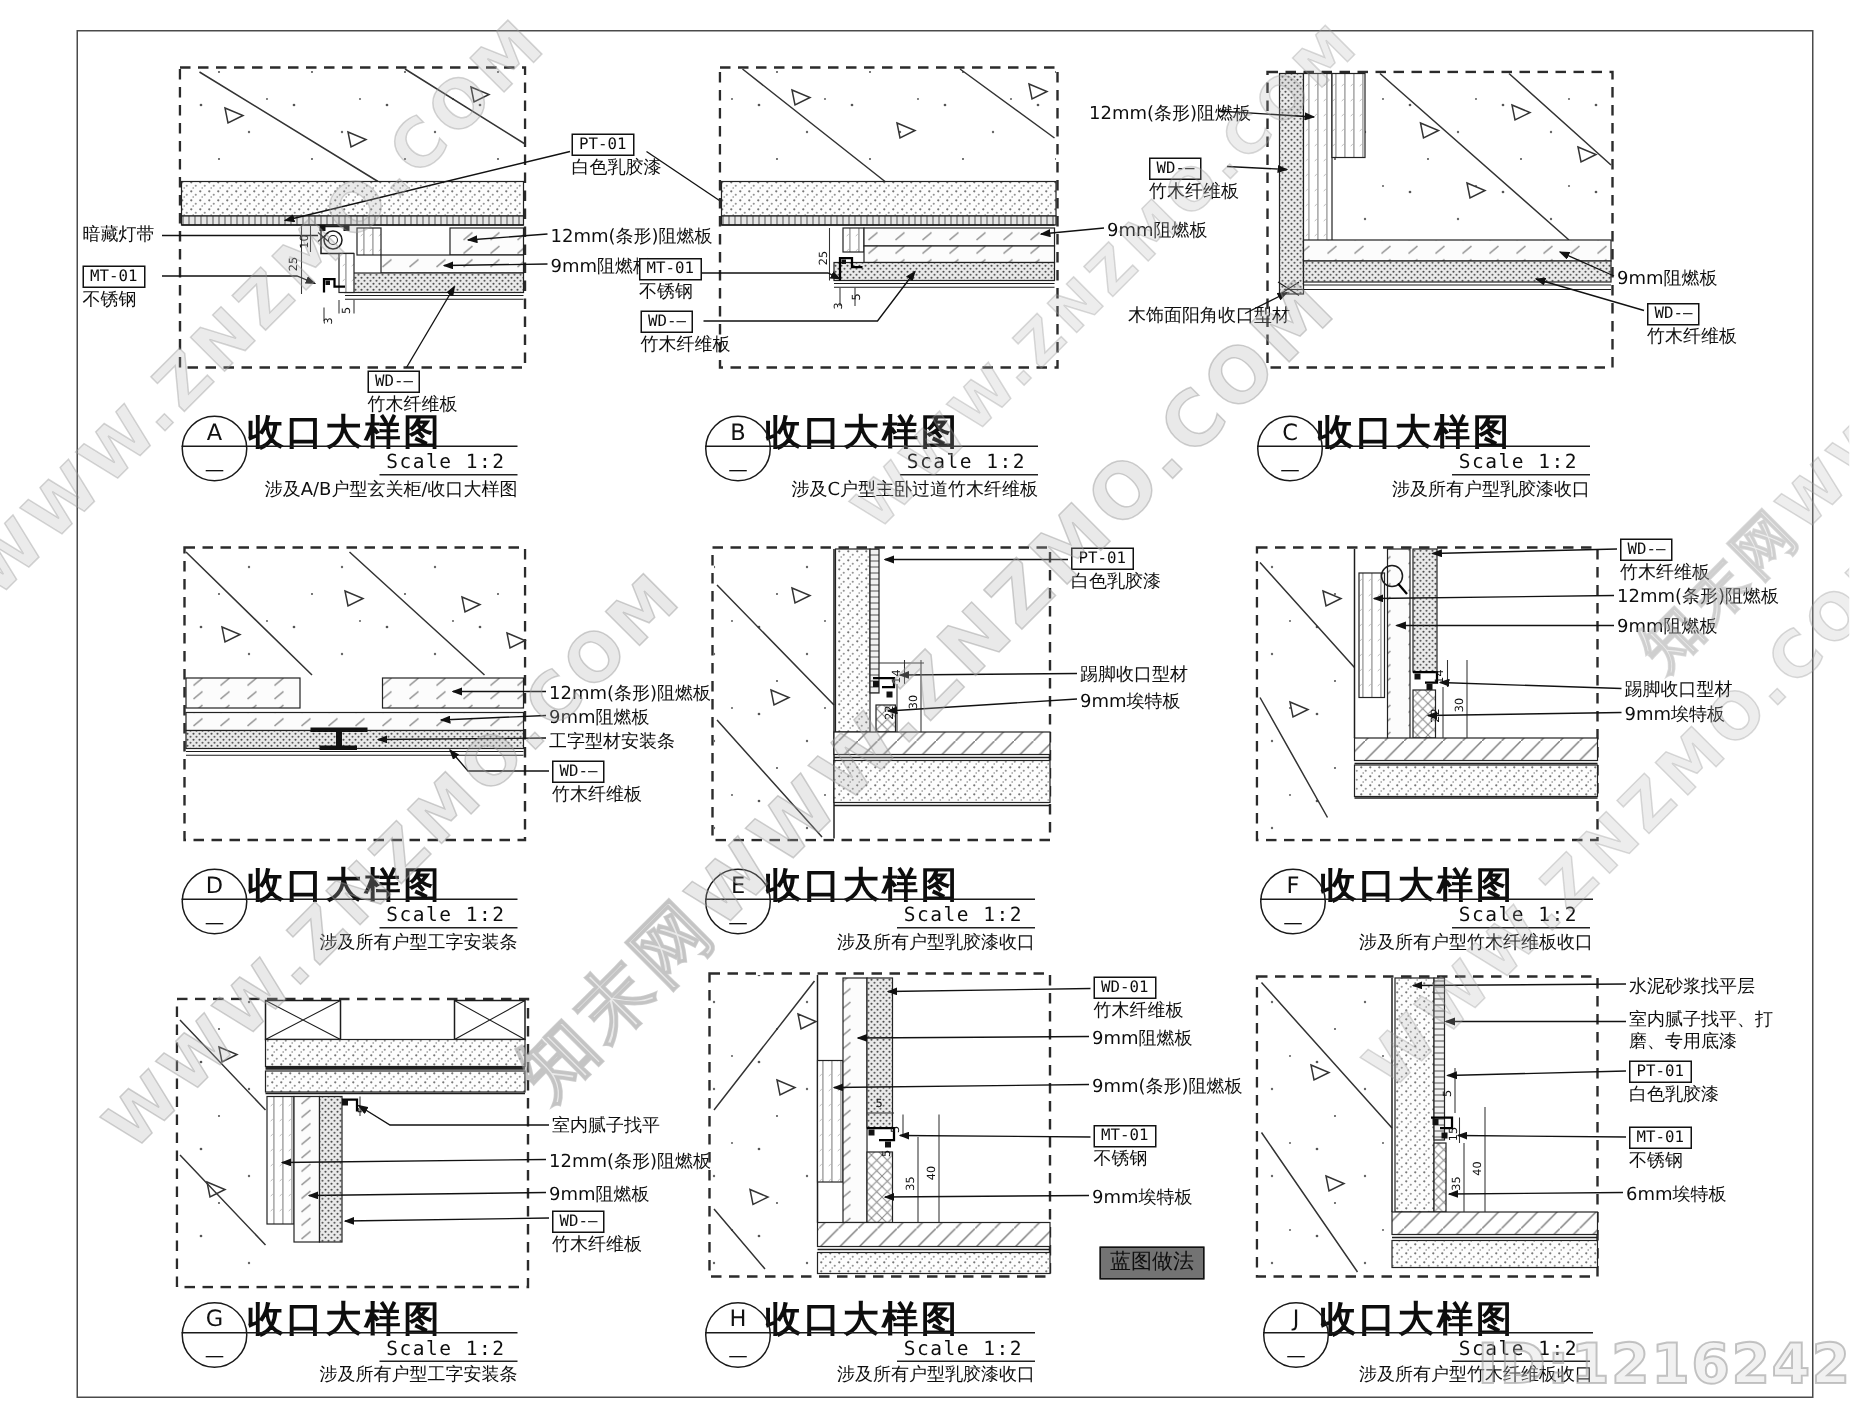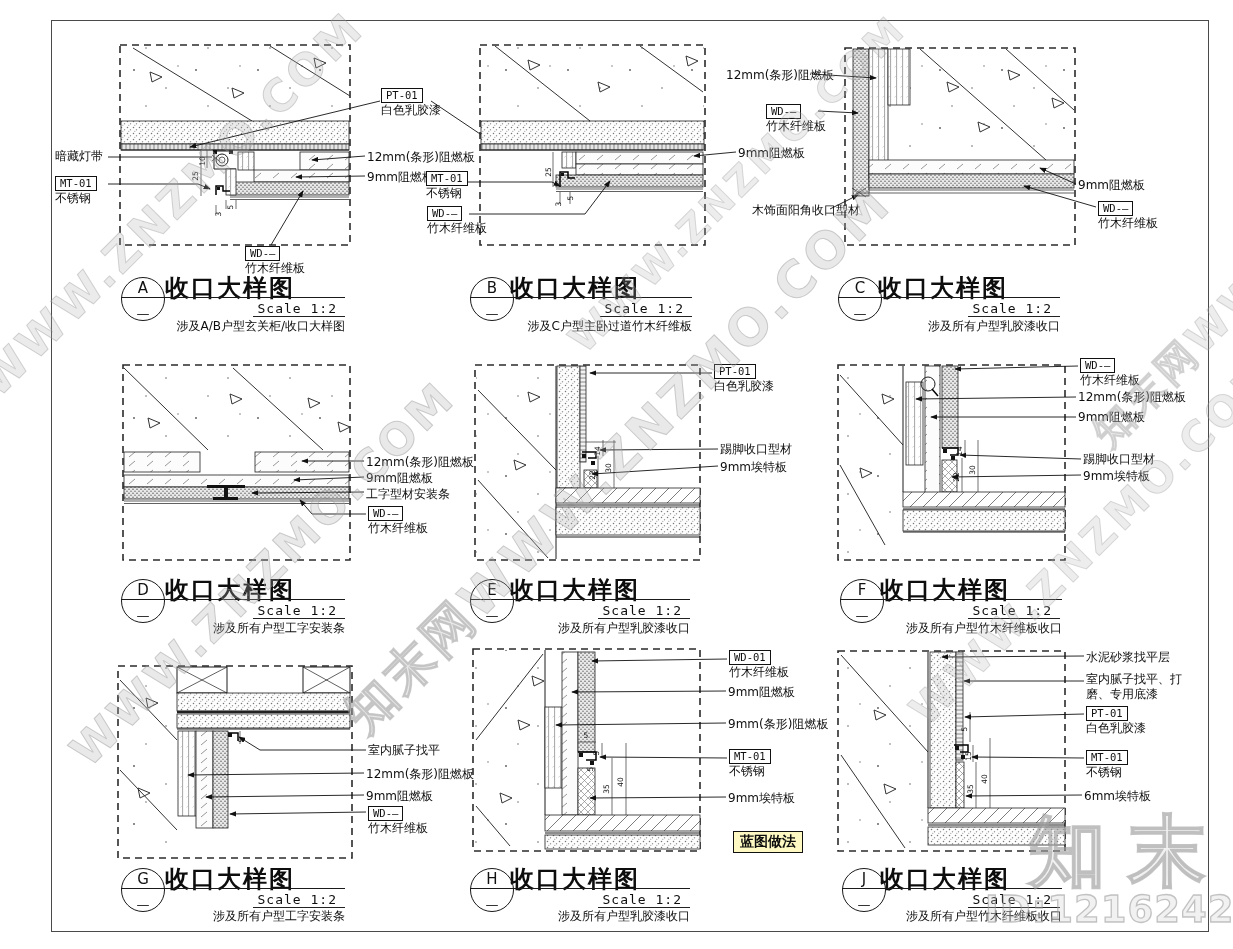--- a/index.html
+++ b/index.html
@@ -6,21 +6,21 @@
   .sheet{position:relative;width:1233px;height:949px;background:#fff;overflow:hidden;
          font-family:"DejaVu Sans","Liberation Sans",sans-serif;color:#111;}
   .frame{position:absolute;left:51px;top:20px;width:1156px;height:910px;border:1.6px solid #4a4a4a;}
   svg{position:absolute;left:0;top:0;}
   
   .co{position:absolute;font-size:12px;line-height:1.25;color:#0e0e0e;white-space:nowrap;z-index:4;}
   .co .tag{display:inline-block;border:1.2px solid #111;background:#fff;font-size:10.5px;
            font-family:"DejaVu Sans Mono",monospace;padding:0 4px;line-height:1.25;}
   .co .t{display:block;}
   .co.wrap{white-space:normal;}
-  .co.note-box{border:1.4px solid #111;font-size:14px;font-weight:700;padding:1px 6px;background:#fef9c3;}
+  .co.note-box{border:1.4px solid #111;font-size:14px;font-weight:400;padding:1px 6px;background:#737373;}
   
   .bub{position:absolute;width:42px;height:42px;border:1.4px solid #1a1a1a;border-radius:50%;z-index:3;}
   .bub .blt{position:absolute;top:1px;left:0;right:0;text-align:center;font-size:15px;}
   .bub .bdash{position:absolute;bottom:-1px;left:0;right:0;text-align:center;font-size:13px;}
   .hl{position:absolute;height:1.4px;background:#1a1a1a;z-index:2;}
   .sl{position:absolute;height:1px;background:#222;z-index:2;}
   .dt{position:absolute;text-align:left;font-size:24px;font-weight:600;letter-spacing:2px;color:#0d0d0d;}
   .ds{position:absolute;text-align:right;font-size:13px;letter-spacing:1px;color:#0d0d0d;
       font-family:"DejaVu Sans Mono",monospace;}
   .dn{position:absolute;text-align:right;font-size:12px;color:#0d0d0d;white-space:nowrap;}
@@ -545,15 +545,14 @@
   <div class="ds" style="left:880px;top:892px;width:172px">Scale 1:2</div>
   <div class="sl" style="left:968px;top:907px;width:92px"></div>
   <div class="dn" style="left:857px;top:908px;width:205px">涉及所有户型竹木纤维板收口</div>
 
   <div class="wm" style="left:-135px;top:470px;transform:rotate(-45deg);opacity:.9">知末网WWW.ZNZMO.COM</div>
   <div class="wm" style="left:60px;top:740px;transform:rotate(-45deg)">WWW.ZNZMO.COM</div>
   <div class="wm" style="left:330px;top:700px;transform:rotate(-45deg);font-size:50px">知末网WWW.ZNZMO.COM</div>
   <div class="wm" style="left:560px;top:330px;transform:rotate(-45deg);font-size:38px;opacity:.8">WWW.ZNZMO.COM</div>
   <div class="wm" style="left:900px;top:700px;transform:rotate(-45deg);font-size:42px;opacity:.8">WWW.ZNZMO.COM</div>
   <div class="wm" style="left:1080px;top:420px;transform:rotate(-45deg);font-size:40px;opacity:.8">知末网WWW.ZNZMO.COM</div>
-  <div class="wm-logo" style="left:1028px;top:800px">知末</div>
   <div class="wm-id" style="left:985px;top:888px">ID:1216242401</div>
 </div>
 
 </body></html>

